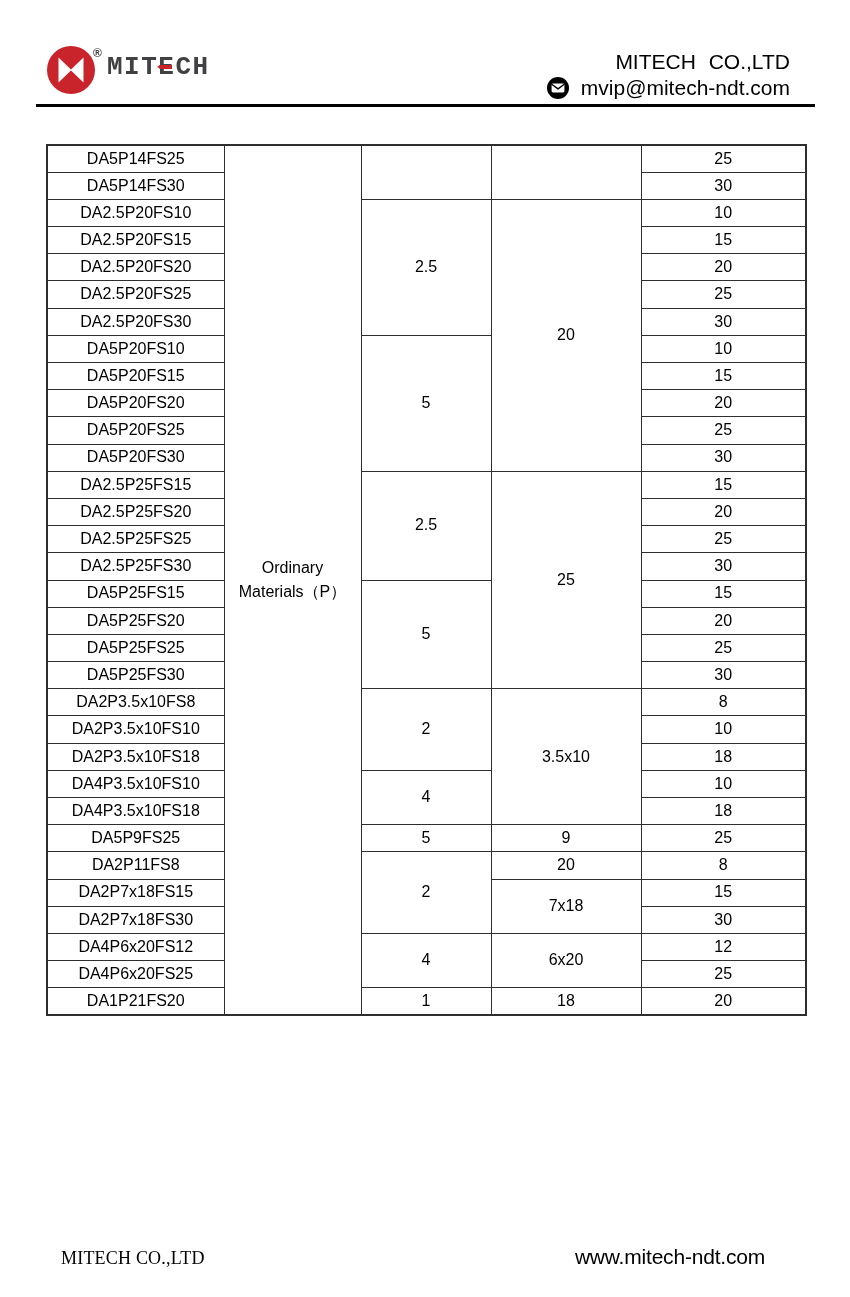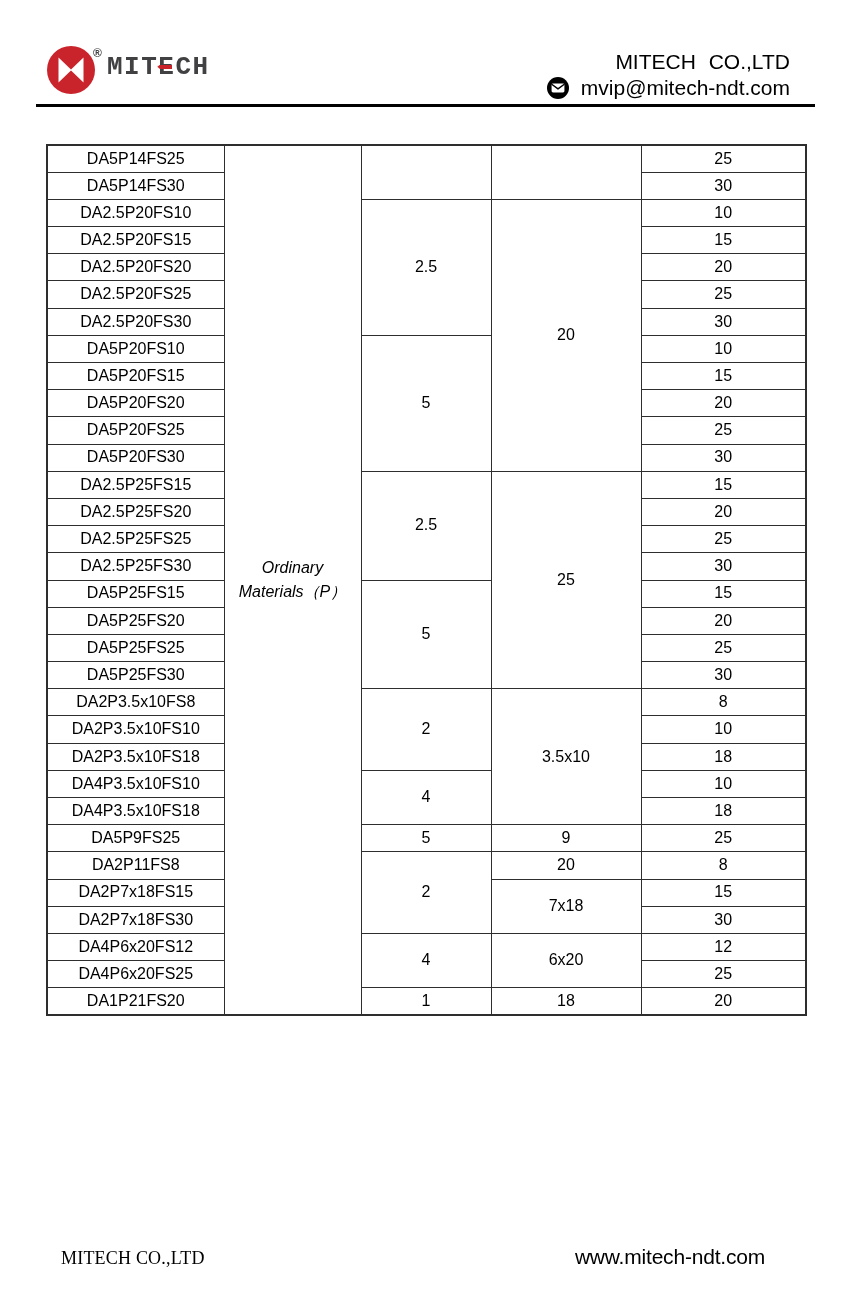--- a/index.html
+++ b/index.html
@@ -47,21 +47,21 @@
     border:2px solid var(--border-col);
     margin-top:24px;
   }
   .product-table tr{height:27.2px;}
   .product-table td{
     border:1px solid var(--border-col);
     text-align:center;vertical-align:middle;
     font-size:16px;padding:0;line-height:1.15;
     overflow:hidden;white-space:nowrap;
   }
-  .product-table td.material{white-space:normal;font-style:italic;}
+  .product-table td.material{white-space:normal;}
   .product-table td.material div{line-height:1.5;}
 
   
   .footer-company{
     position:absolute;left:61px;top:1248px;
     font-family:"Liberation Serif",serif;font-size:18px;letter-spacing:0.2px;
   }
   .footer-site{
     position:absolute;right:85px;top:1245px;
     font-size:21px;letter-spacing:-0.2px;margin-left:26px;

